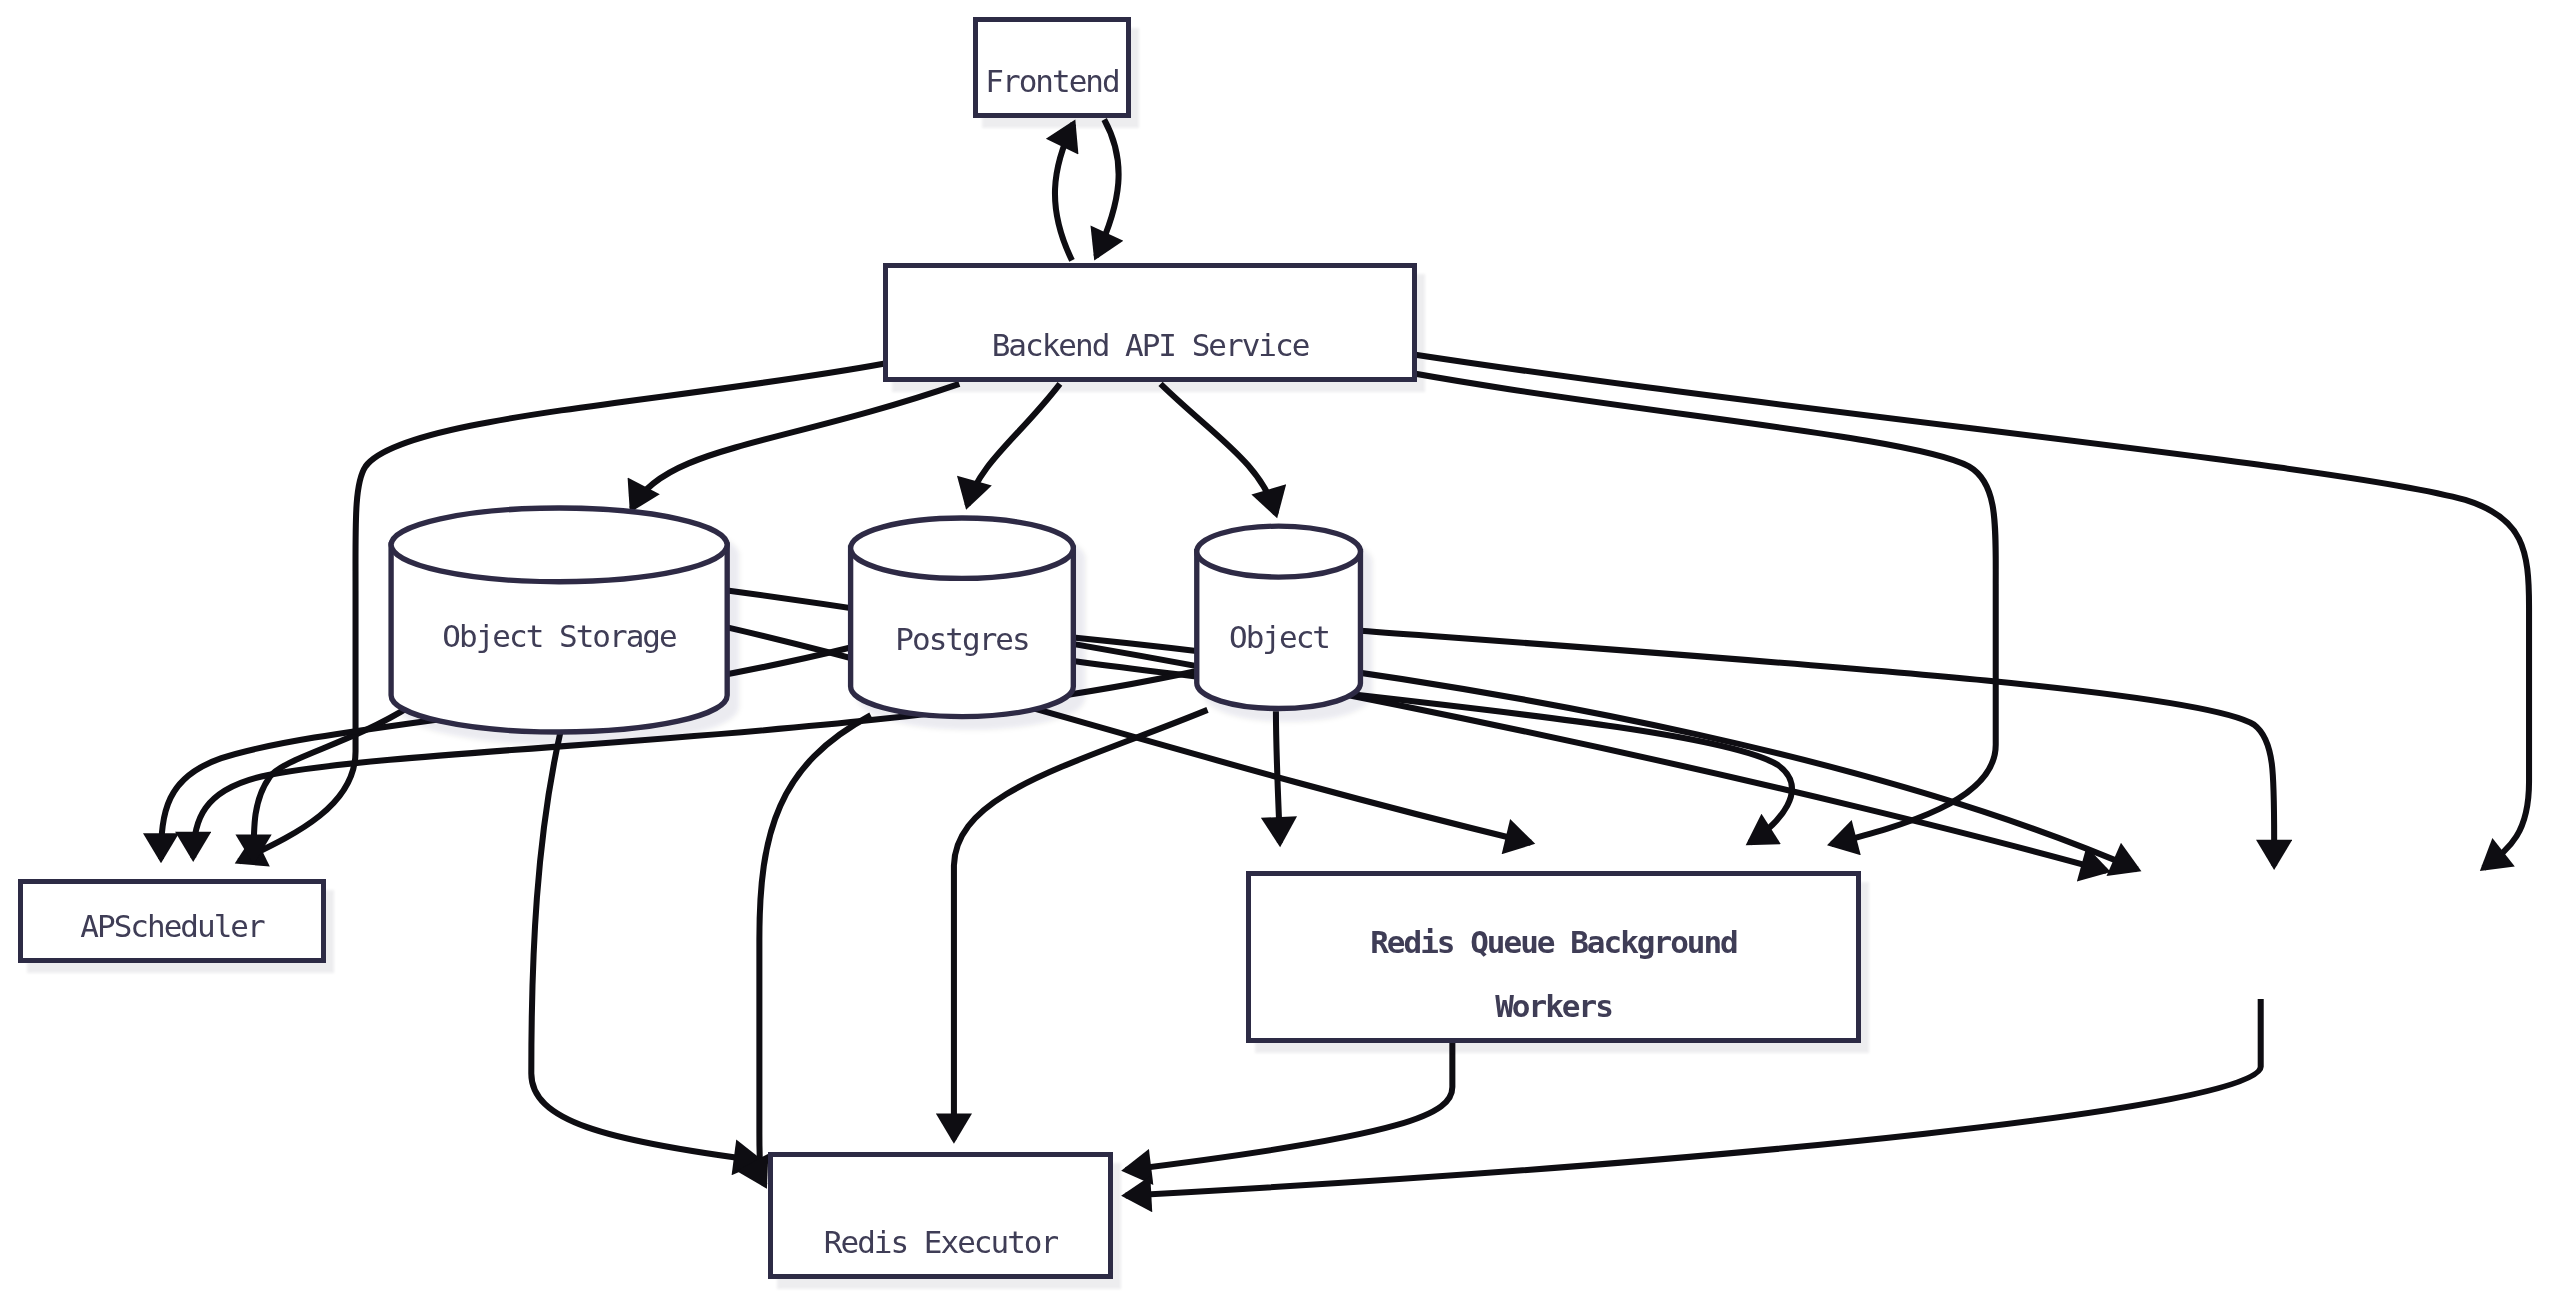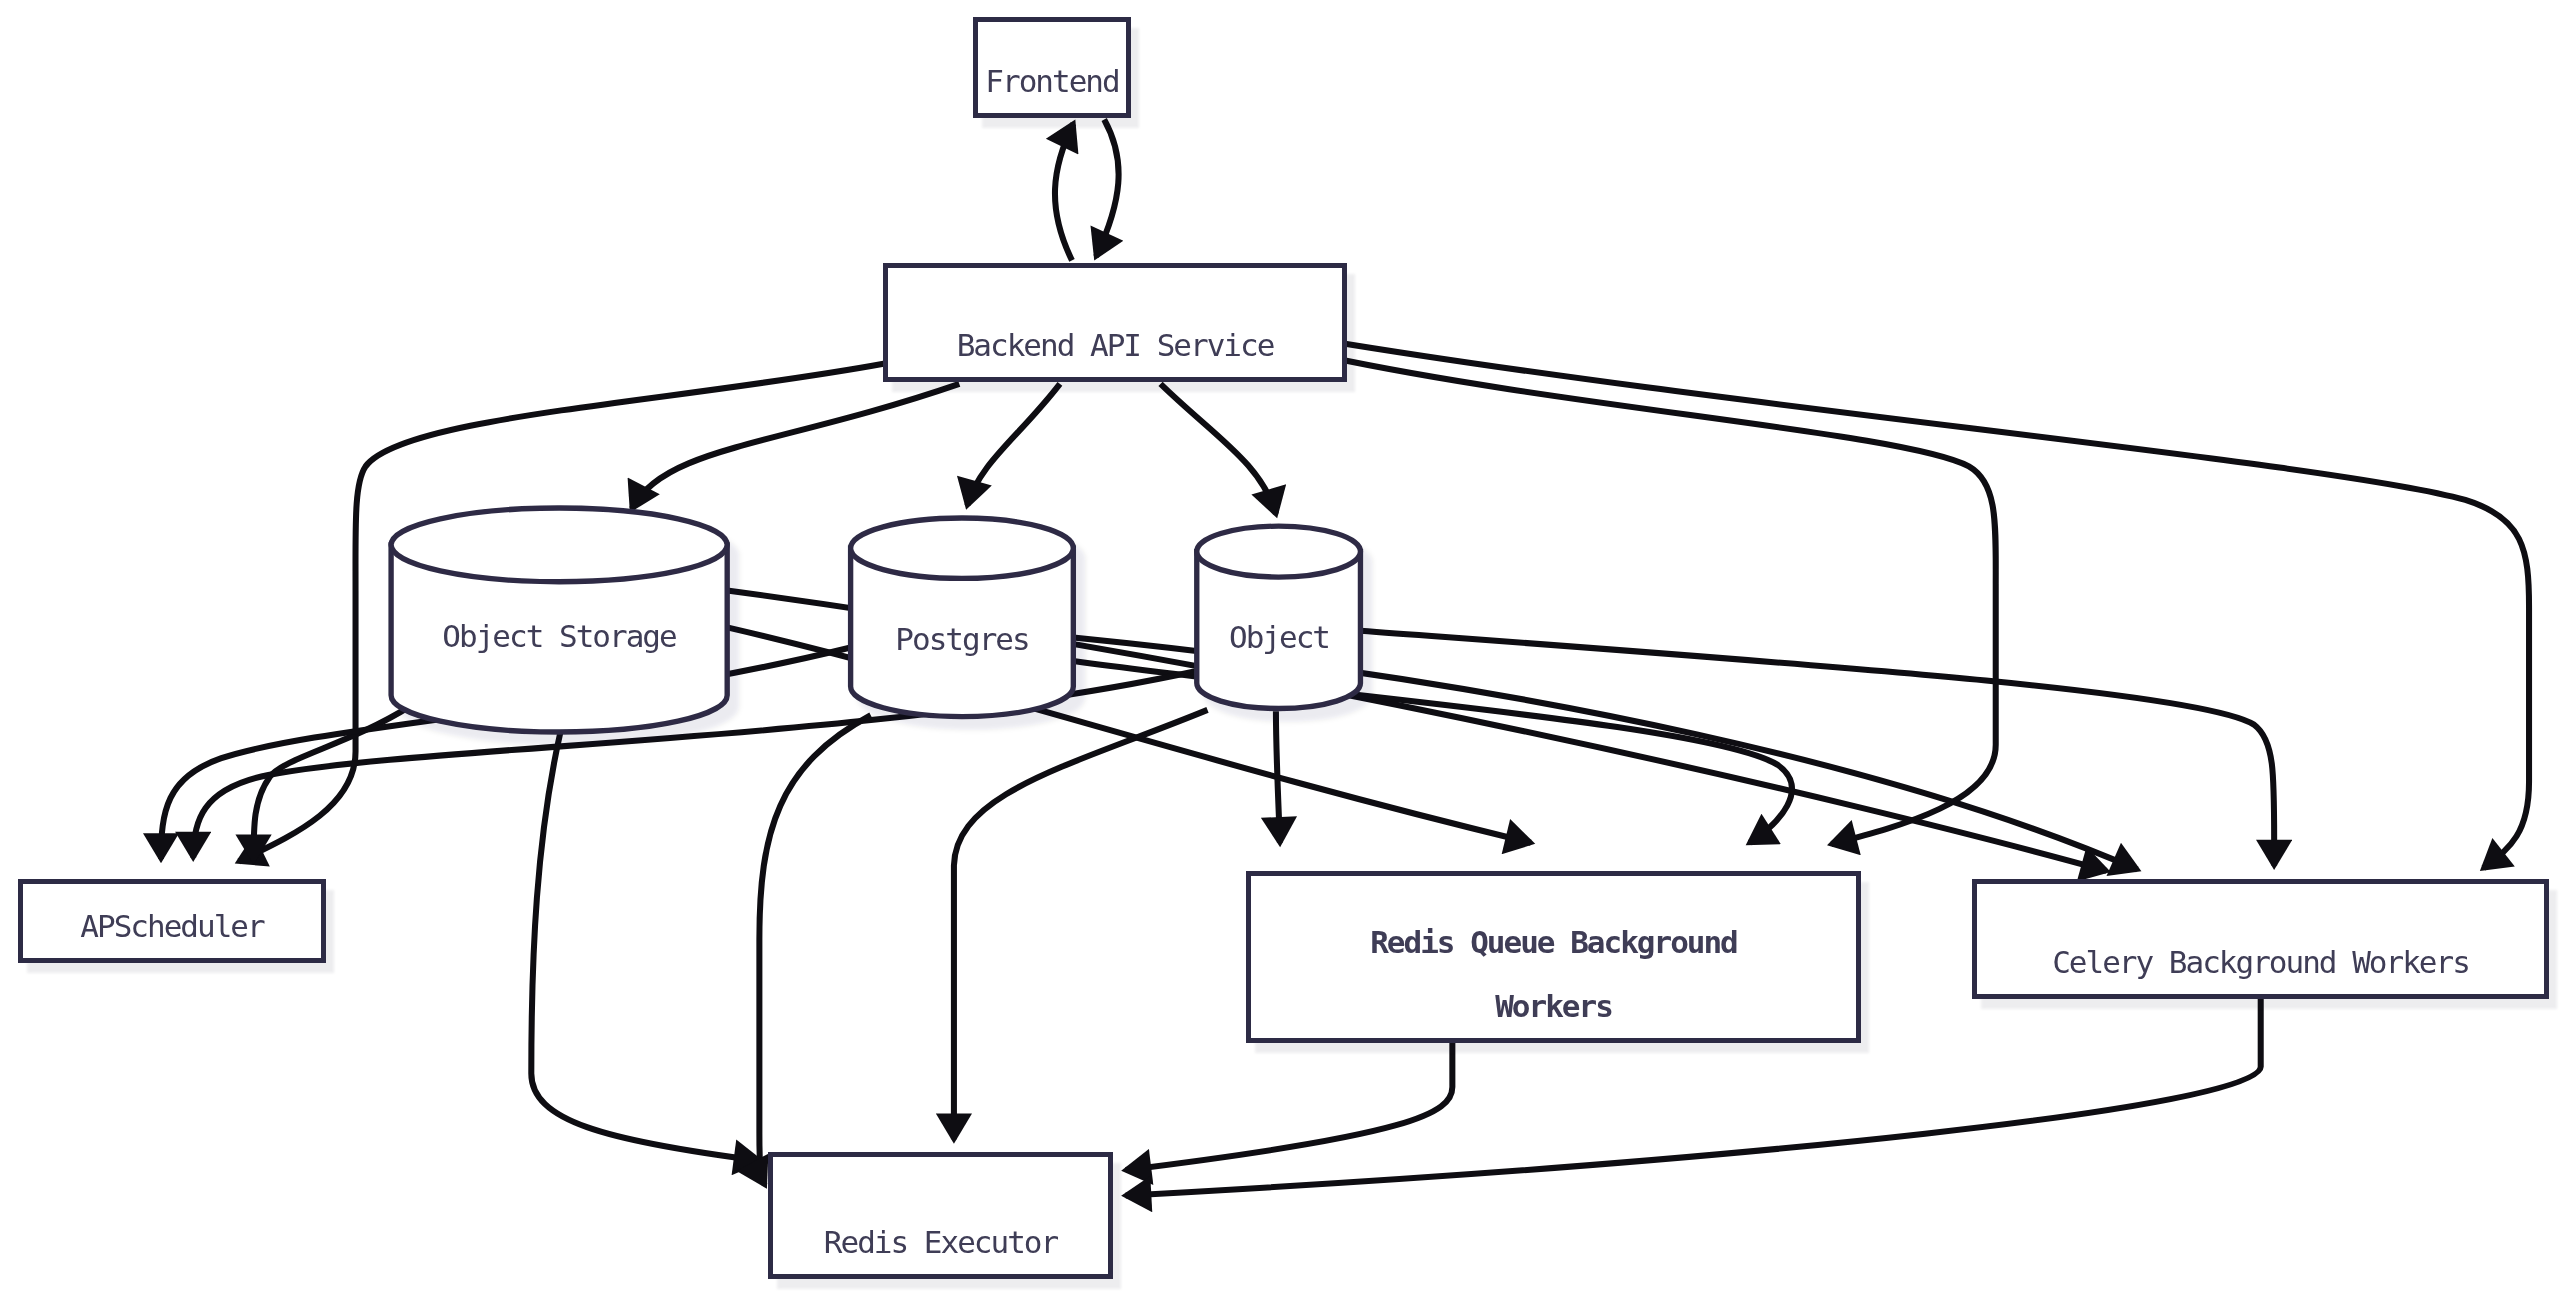--- a/index.html
+++ b/index.html
@@ -90,35 +90,32 @@
     <g filter="url(#ds)">
       <path class="cyl" d="M 1784,822 L 1784,1018 A 122,38 0 0 0 2028,1018 L 2028,822 Z"></path>
       <ellipse class="cyl" cx="1906" cy="822" rx="122" ry="38"></ellipse>
     </g>
   </svg>
 
   <div class="node" style="left:973px;top:17px;width:158px;height:101px;">
     <span>Frontend</span>
   </div>
 
-  <div class="node" style="left:883px;top:263px;width:464px;height:119px;">
+  <div class="node" style="left:883px;top:263px;width:534px;height:119px;">
     <span>Backend API Service</span>
   </div>
 
   <div class="node" style="left:18px;top:879px;width:308px;height:84px;">
     <span>APScheduler</span>
   </div>
 
   <div class="node" style="left:1246px;top:871px;width:615px;height:172px;font-weight:bold;">
     <span class="wrap-label">Redis Queue Background Workers</span>
   </div>
 
-  <div class="node" style="left:1972px;top:879px;width:577px;height:120px;">
-    <span>Celery Background Workers</span>
-  </div>
 
   <div class="node" style="left:768px;top:1152px;width:345px;height:127px;">
     <span>Redis Executor</span>
   </div>
 
   <div class="cyl-label" style="left:559px;top:636px;">Object Storage</div>
   <div class="cyl-label" style="left:962px;top:639px;">Postgres</div>
   <div class="cyl-label" style="left:1279px;top:637px;">Object</div>
 
 </div>

